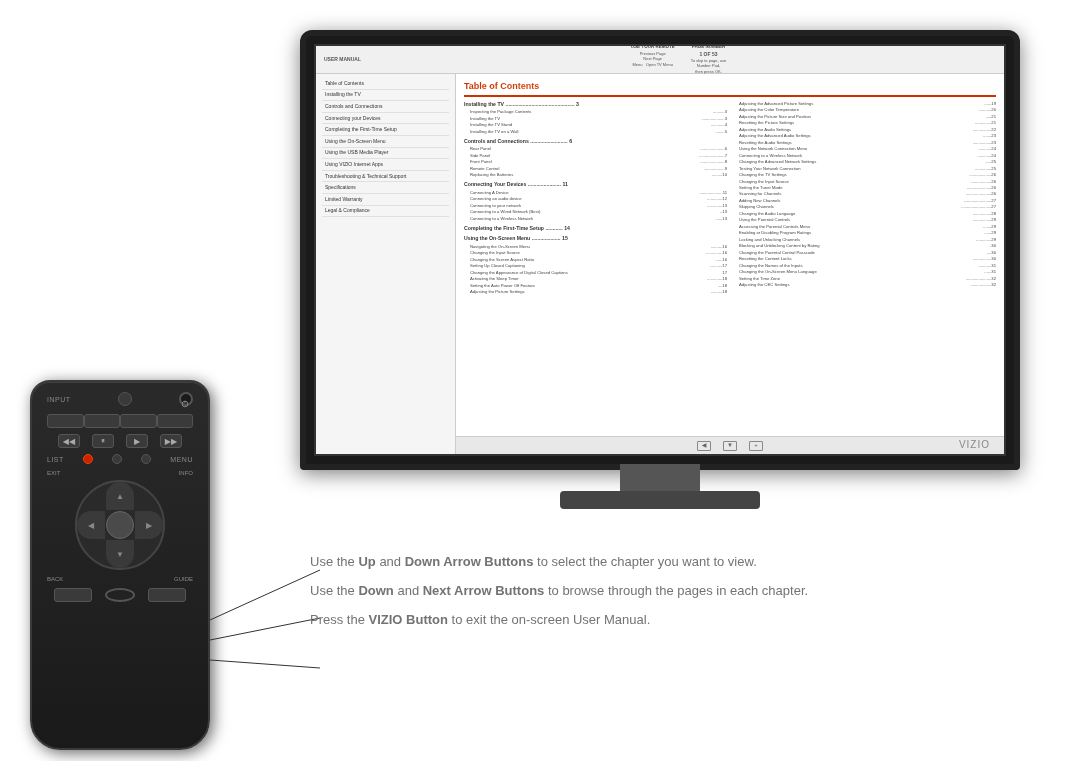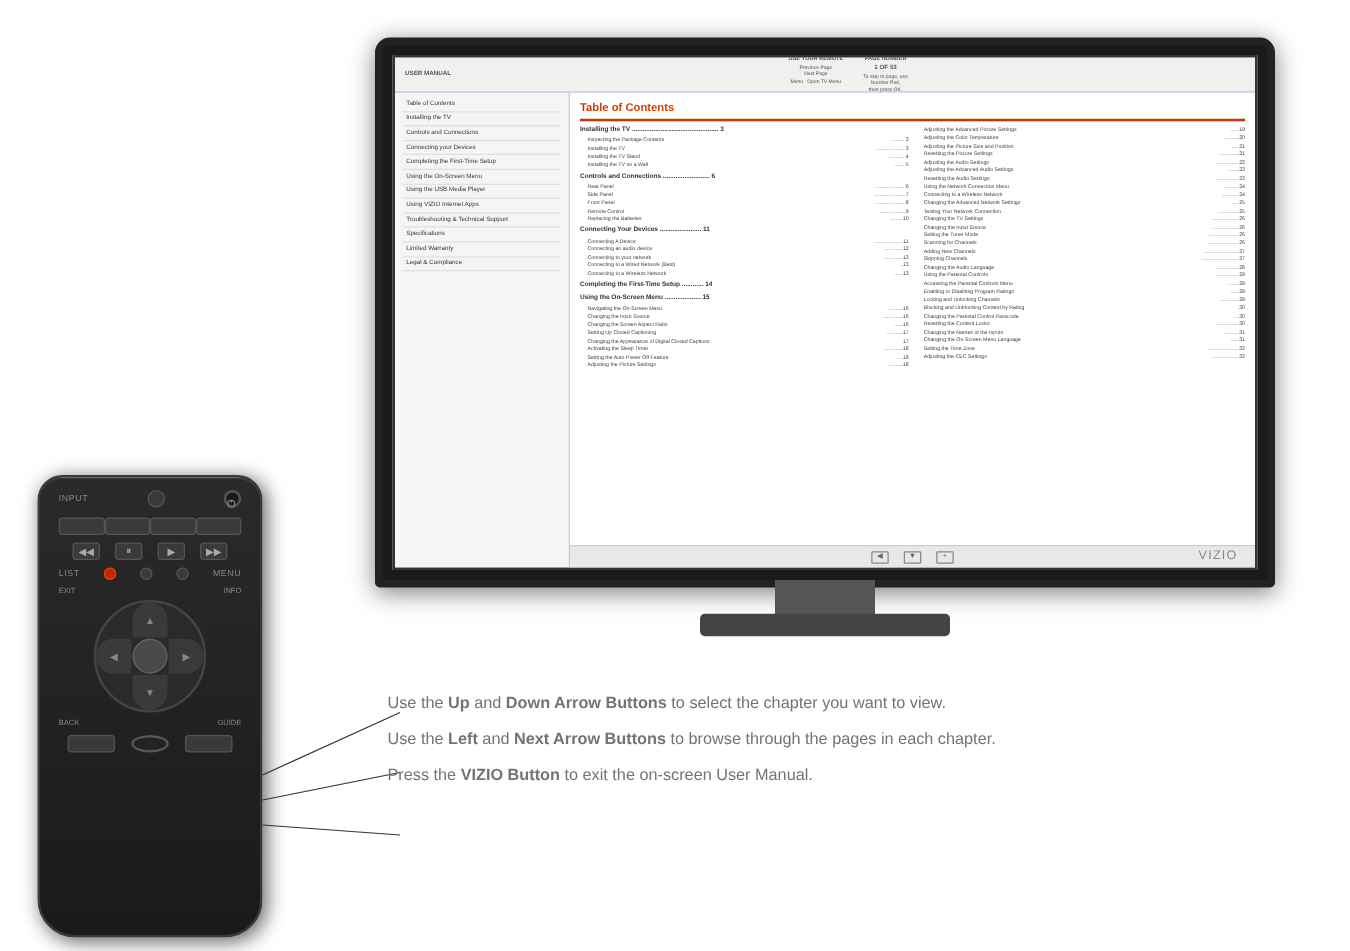--- a/index.html
+++ b/index.html
@@ -781,18 +781,18 @@
   <line x1="210" y1="640" x2="320" y2="618" stroke="#333" stroke-width="1"></line>
 
   <line x1="210" y1="660" x2="320" y2="668" stroke="#333" stroke-width="1"></line>
 </svg>
 
 <div class="instructions">
   <p>
     Use the <strong>Up</strong> and <strong>Down Arrow Buttons</strong> to select the chapter you want to view.
   </p>
   <p>
-    Use the <strong>Left</strong> and <strong>Next Arrow Buttons</strong> to browse through the pages in each chapter.
+    Use the <strong>Down</strong> and <strong>Next Arrow Buttons</strong> to browse through the pages in each chapter.
   </p>
   <p>
     Press the <strong>VIZIO Button</strong> to exit the on-screen User Manual.
   </p>
 </div>
 
 </body></html>

